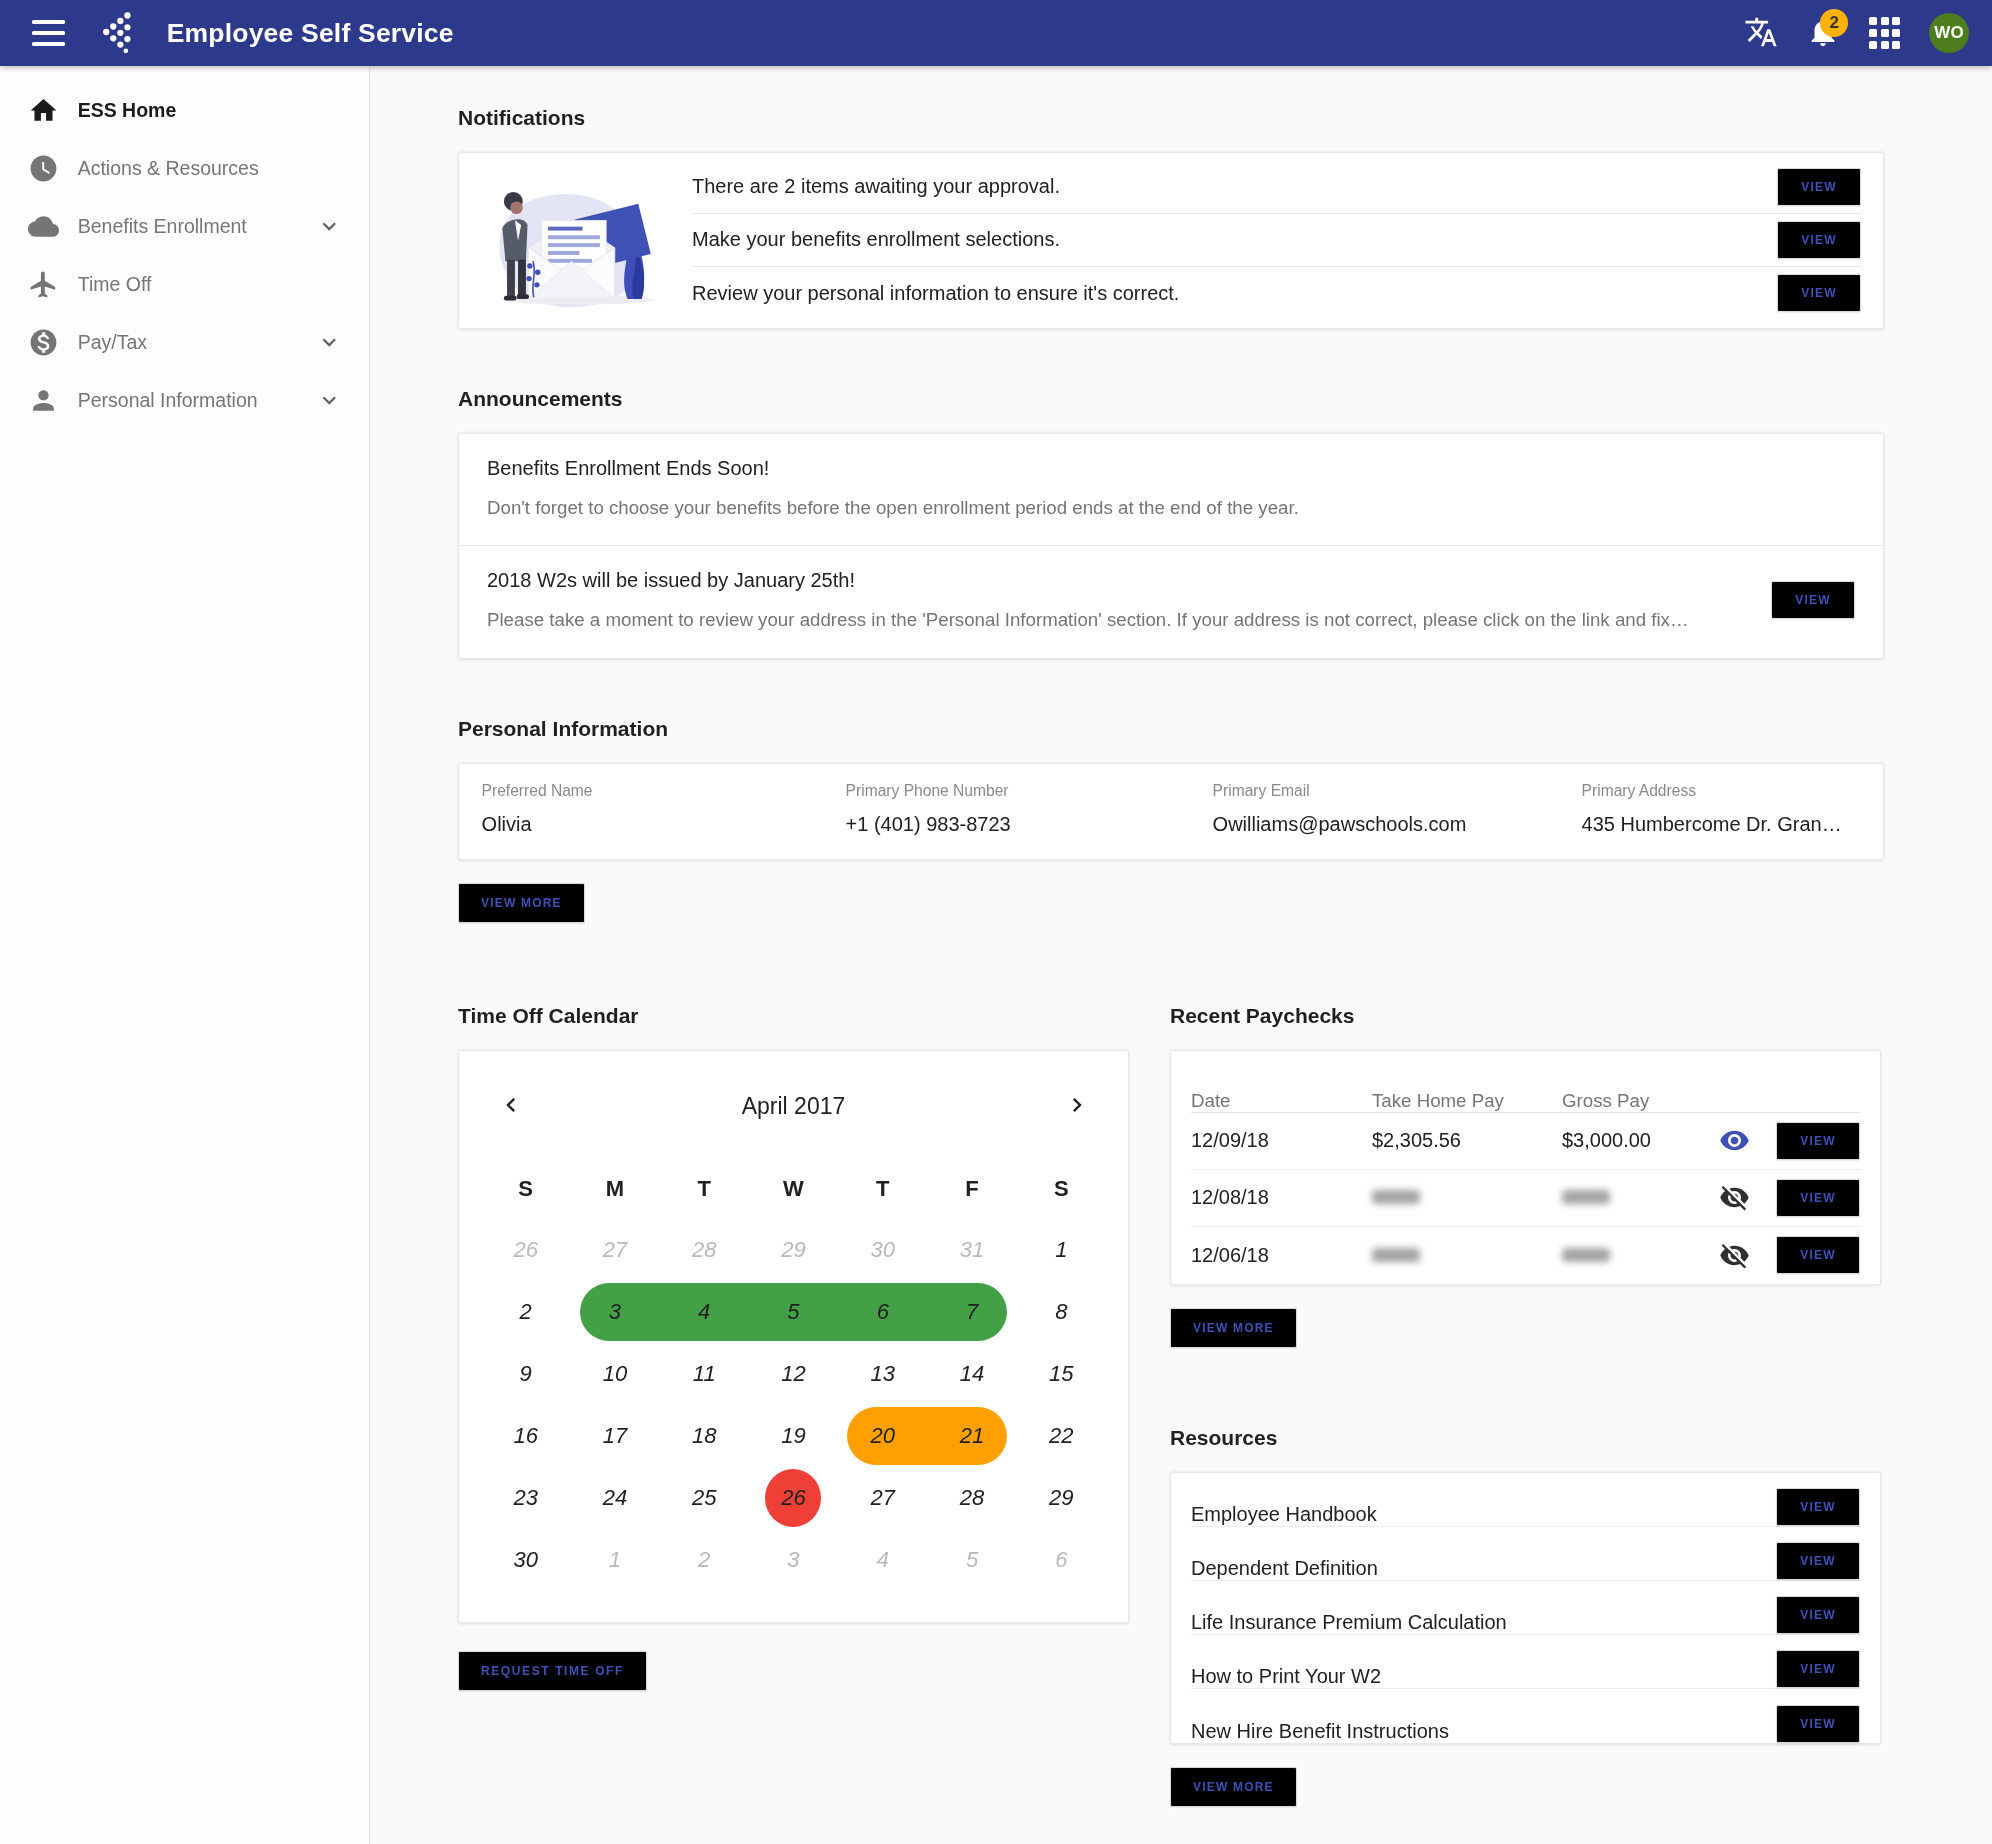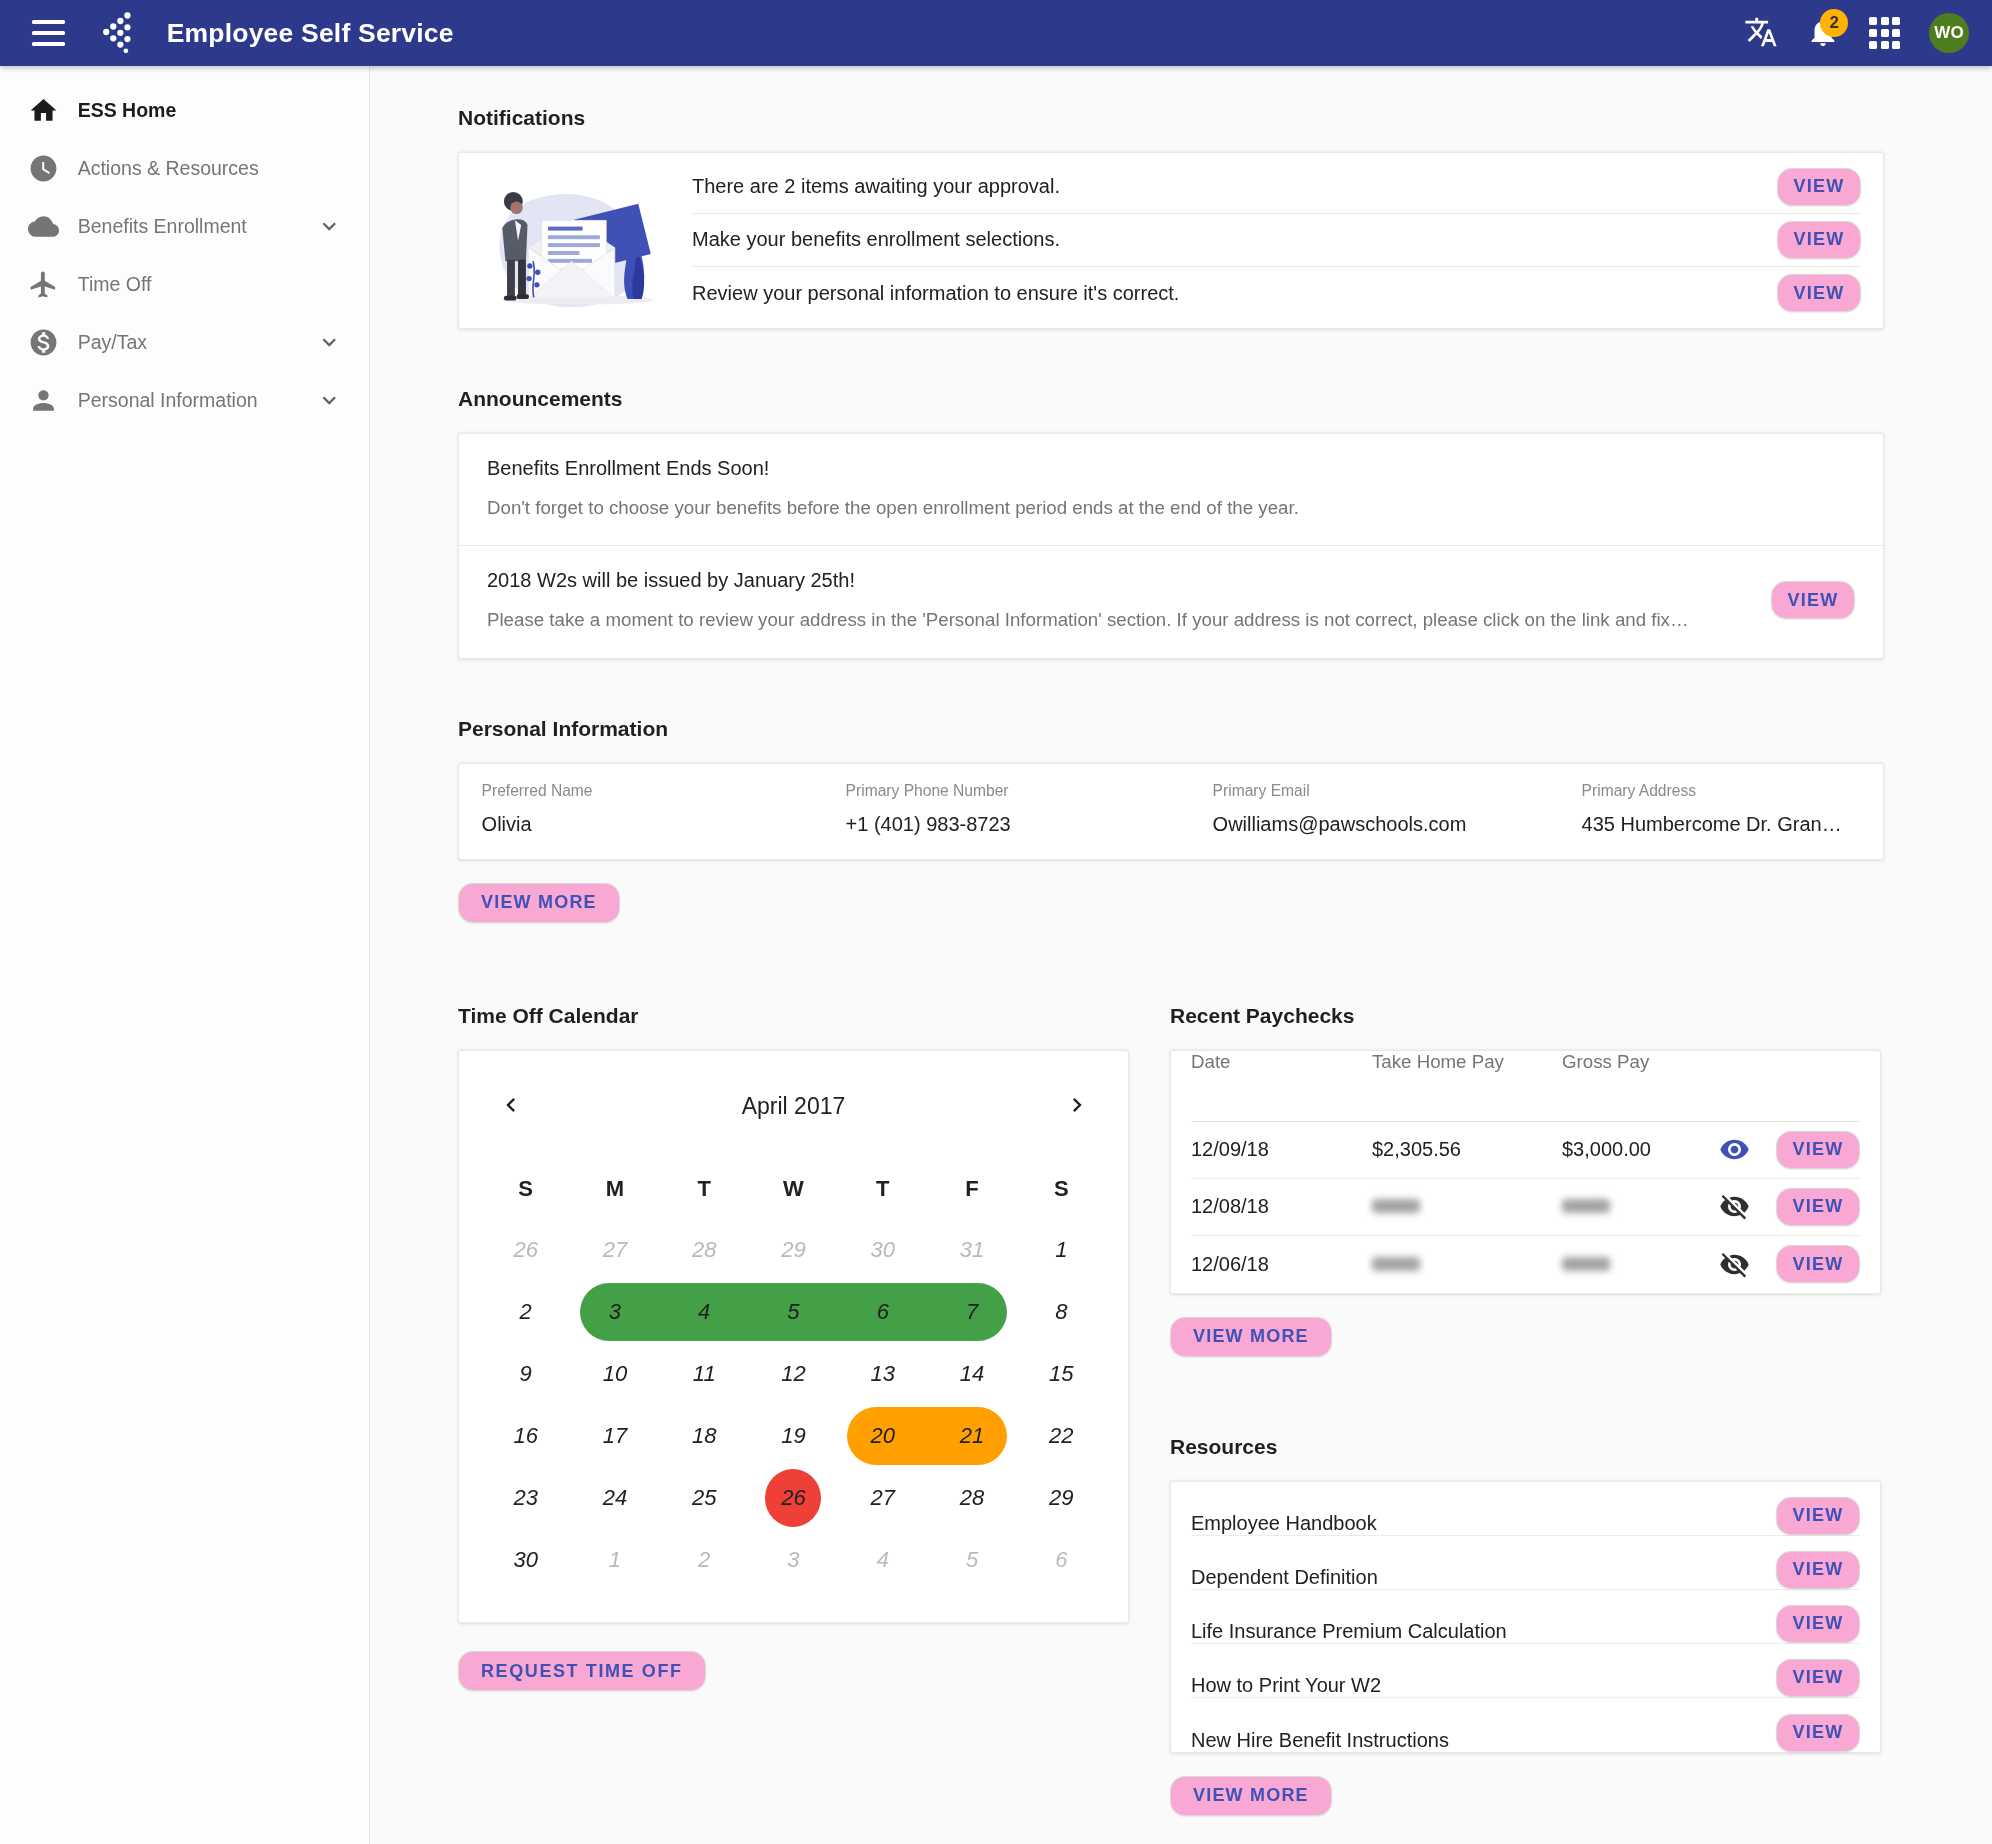--- a/index.html
+++ b/index.html
@@ -47,22 +47,22 @@
   .side-item.icon-dollar .ic-dollar { display:block; }
   .side-item.icon-person .ic-person { display:block; }
 
   
   .main { position:absolute; top:66px; left:358px; width:1622px; padding:40px 96px 0 100px; }
   .section-title { font-size:21px; font-weight:600; color:#1f1f1f; margin-bottom:22px; }
   .card { background:#fff; border:0.8px solid #e9e9e9; border-radius:3.1px;
     box-shadow:0 0.8px 3.1px rgba(0,0,0,.12); }
 
   .btn { display:inline-flex; align-items:center; justify-content:center;
-    background:#f9a8d4; border:0.8px solid #d9d9d9; border-radius:15px; cursor:pointer;
-    color:var(--accent); font-weight:600; font-size:18px; letter-spacing:1.2px;
+    background:#000000; border:0.8px solid #d9d9d9; border-radius:2px; cursor:pointer;
+    color:var(--accent); font-weight:600; font-size:12px; letter-spacing:1.2px;
     font-family:"Liberation Sans", sans-serif;
     box-shadow:0 0.8px 1.6px rgba(0,0,0,.08); }
   .btn.view { width:84px; height:38px; }
   .btn.wide { height:40px; padding:0 22px; margin-top:23px; }
 
   
   .notif-card { display:flex; align-items:center; min-height:163px; padding:7.8px 22px 7.8px 0; }
   .illus { flex:0 0 233px; display:flex; justify-content:center; }
   .notif-rows { flex:1; }
   .notif-row { display:flex; align-items:center; height:53px; border-bottom:0.8px solid #e8e8e8; }
@@ -106,21 +106,21 @@
   .day span.num { position:relative; z-index:1; }
   .day.green .pill  { background:var(--green); display:block; }
   .day.orange .pill { background:var(--orange); display:block; }
   .day.red .pill    { background:var(--red); display:block; }
   .day.start .pill { left:9.3px; border-radius:31px 0 0 31px; }
   .day.end .pill   { right:9.3px; border-radius:0 31px 31px 0; }
   .day.single .pill { left:50%; width:56px; margin-left:-28px; right:auto; border-radius:50%; }
 
   
   .pay-card { padding:0 20px; }
-  .pay-head { display:flex; align-items:flex-start; height:71px; border-bottom:0.8px solid #e3e3e3; }
+  .pay-head { display:flex; align-items:flex-end; height:62px; border-bottom:0.8px solid #e3e3e3; }
   .pay-head .h { font-size:18.7px; color:#757575; }
   .c-date { width:181px; } .c-take { width:190px; } .c-gross { flex:1; }
   .c-eye { width:58px; display:flex; align-items:center; } .c-view { width:86px; }
   .pay-row { display:flex; align-items:center; height:57px; border-bottom:0.8px solid #ececec; }
   .pay-row:last-child { border-bottom:none; }
   .pay-row .v { font-size:20px; color:#212121; }
   .blob { display:none; width:48px; height:14px; background:#a3a3a3; border-radius:3.9px; filter:blur(3.9px); }
   .pay-row.masked .blob { display:inline-block; }
   .vis-toggle { background:none; border:none; cursor:pointer; width:37px; height:37px;
     display:flex; align-items:center; justify-content:center; }

